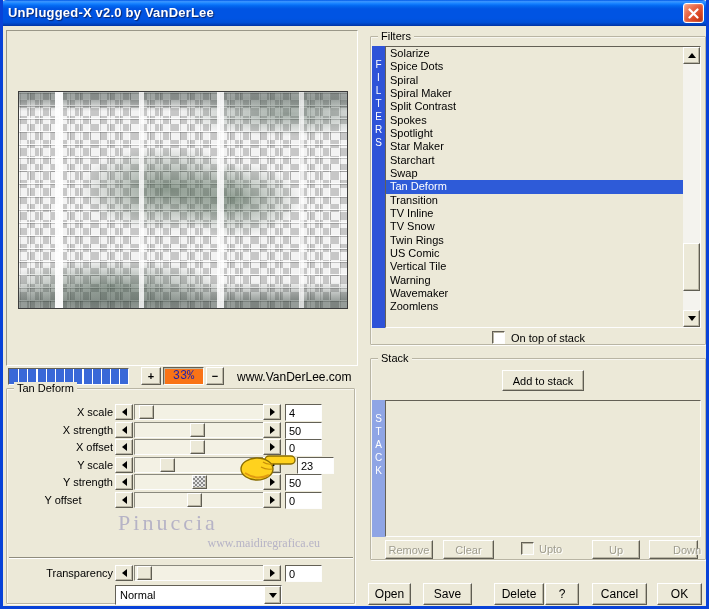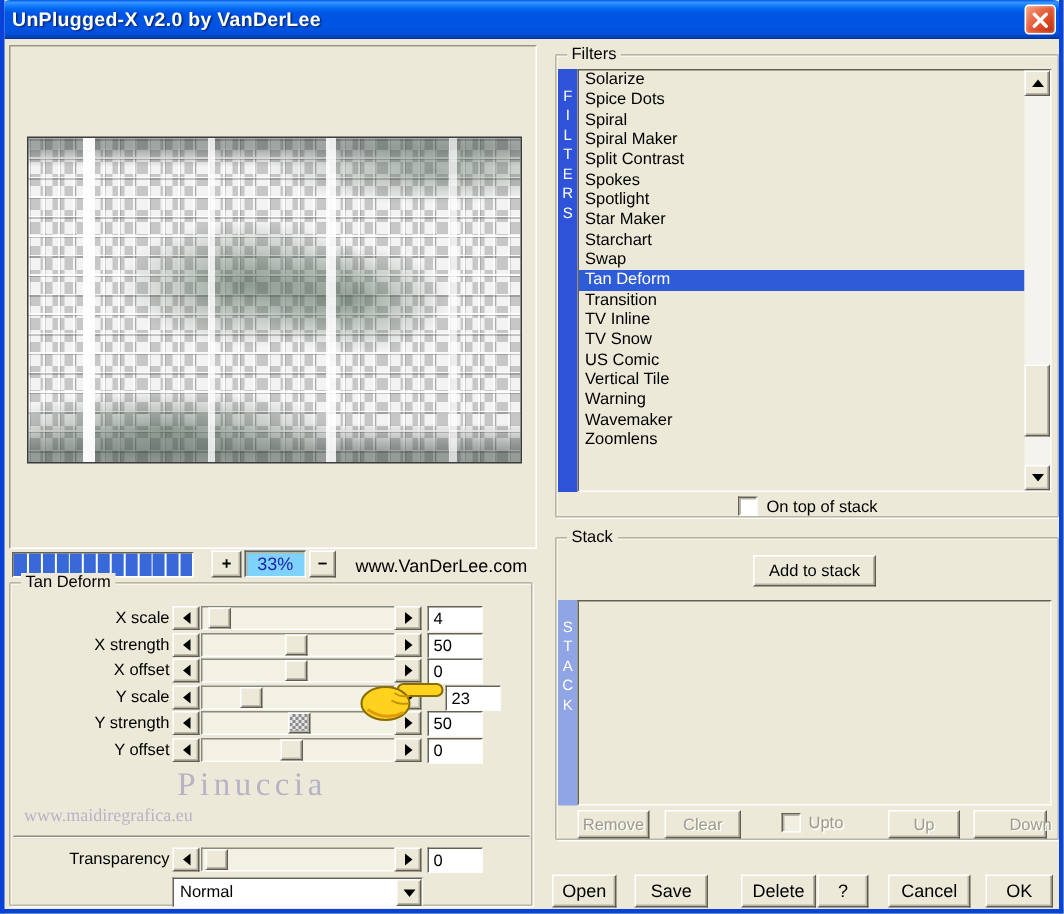--- a/index.html
+++ b/index.html
@@ -16,22 +16,22 @@
   .close-btn{position:absolute;right:5px;top:3px;width:21px;height:20px;border-radius:3px;
     border:1px solid #fff;display:flex;align-items:center;justify-content:center;
     background:linear-gradient(135deg,#f7a284 0%,#ea6c4b 35%,#d8431f 70%,#b22c0e 100%);
     box-shadow:inset 0 0 2px rgba(255,255,255,.6);cursor:pointer;}
   
   .bodyarea{position:absolute;left:0;top:26px;width:703px;height:580px;}
   
   .btn3d{background:#ece9d8;border:1px solid;border-color:#ffffff #5f5d52 #5f5d52 #ffffff;
     box-shadow:inset -1px -1px 0 #b9b5a4;font-size:11px;color:#000;
     display:flex;align-items:center;justify-content:center;cursor:pointer;padding:0;}
-  .sunken{background:#7dd3fc;border:1px solid;border-color:#636055 #fdfdfd #fdfdfd #636055;
-    box-shadow:inset 1px 1px 0 #b9b5a4;}
+  .sunken{background:#f97316;border:1px solid;border-color:#636055 #fdfdfd #fdfdfd #636055;
+    box-shadow:inset 1px 1px 0 #b9b5a4;font-family:Liberation Mono, monospace;}
   .groupbox{position:absolute;border:1px solid #b9b5a4;border-radius:1px;
     box-shadow:1px 1px 0 rgba(255,255,255,.85), inset 1px 1px 0 rgba(255,255,255,.6);}
   .grouplabel{position:absolute;top:-7px;left:7px;background:#ece9d8;padding:0 3px;
     font-size:11px;color:#000;}
   
   .preview-panel{position:absolute;left:3px;top:4px;width:352px;height:336px;
     border:1px solid;border-color:#9a9788 #fff #fff #9a9788;background:#ece9d8;}
   .preview-img{position:absolute;left:11px;top:60px;width:330px;height:218px;
     border:1px solid #3c3c3c;
     background-color:#dfe3dc;
@@ -71,21 +71,21 @@
     border:1px solid;border-color:#8a897e #fdfdfd #fdfdfd #8a897e;}
   .thumb{position:absolute;top:0;width:15px;height:14px;background:#ece9d8;
     border:1px solid;border-color:#ffffff #5f5d52 #5f5d52 #ffffff;
     box-shadow:inset -1px -1px 0 #b9b5a4;cursor:pointer;}
   .thumb.focused{background:repeating-conic-gradient(#8a8a8a 0% 25%,#e6e6e6 0% 50%) 0 0/4px 4px;}
   .valbox{position:absolute;width:37px;height:17px;background:#fff;font-size:11px;color:#000;
     border:1px solid;border-color:#636055 #fdfdfd #fdfdfd #636055;padding:1px 3px;}
   
   .wm-name{position:absolute;left:13px;top:484px;width:304px;text-align:center;
     font-family:"Liberation Serif",serif;font-size:22px;color:#b6b3c6;letter-spacing:3px;}
-  .wm-site{position:absolute;left:13px;top:510px;width:304px;text-align:left;
+  .wm-site{position:absolute;left:13px;top:510px;width:304px;text-align:right;
     font-family:"Liberation Serif",serif;font-size:12px;color:#b6b3c6;}
   .divider{position:absolute;left:6px;top:531px;width:344px;height:2px;background:#8f8c7d;
     border-bottom:1px solid #fff;}
   
   .dropdown{position:absolute;left:112px;top:559px;width:167px;height:20px;background:#fff;
     border:1px solid;border-color:#636055 #fdfdfd #fdfdfd #636055;font-size:11px;}
   .dropdown .dd-text{position:absolute;left:4px;top:3px;}
   .dropdown .dd-btn{position:absolute;right:0px;top:0px;width:17px;height:18px;}
   
   .vstrip{position:absolute;width:13px;display:flex;flex-direction:column;align-items:center;
@@ -205,21 +205,21 @@
         </button>
       <div class="track" style="left:131px;top:448px;">
         <div class="thumb focused" style="left: 57px;"></div>
       </div>
       <button class="btn3d arrow-btn" style="left:260px;top:448px;">
           <span class="tri right"></span>
         </button>
       <input class="valbox" style="left: 282px; top: 448px;" value="50">
     </div>
     <div>
-      <span class="slider-label" style="top:466px;">Y offset</span>
+      <span class="slider-label" style="top:466px;text-align:center;">Y offset</span>
       <button class="btn3d arrow-btn" style="left:112px;top:466px;">
           <span class="tri left"></span>
         </button>
       <div class="track" style="left:131px;top:466px;">
         <div class="thumb" style="left: 52px;"></div>
       </div>
       <button class="btn3d arrow-btn" style="left:260px;top:466px;">
           <span class="tri right"></span>
         </button>
       <input class="valbox" style="left: 282px; top: 466px;" value="0">
@@ -279,20 +279,21 @@
           <div class="list-item">Split Contrast</div>
           <div class="list-item">Spokes</div>
           <div class="list-item">Spotlight</div>
           <div class="list-item">Star Maker</div>
           <div class="list-item">Starchart</div>
           <div class="list-item">Swap</div>
           <div class="list-item selected">Tan Deform</div>
           <div class="list-item">Transition</div>
           <div class="list-item">TV Inline</div>
           <div class="list-item">TV Snow</div>
+          <div class="list-item">Twin Rings</div>
           <div class="list-item">US Comic</div>
           <div class="list-item">Vertical Tile</div>
           <div class="list-item">Warning</div>
           <div class="list-item">Wavemaker</div>
           <div class="list-item">Zoomlens</div>
         </div>
       <div class="scrollbar">
         <button class="btn3d sb-btn" style="top:0;">
             <span class="tri up"></span>
           </button>

